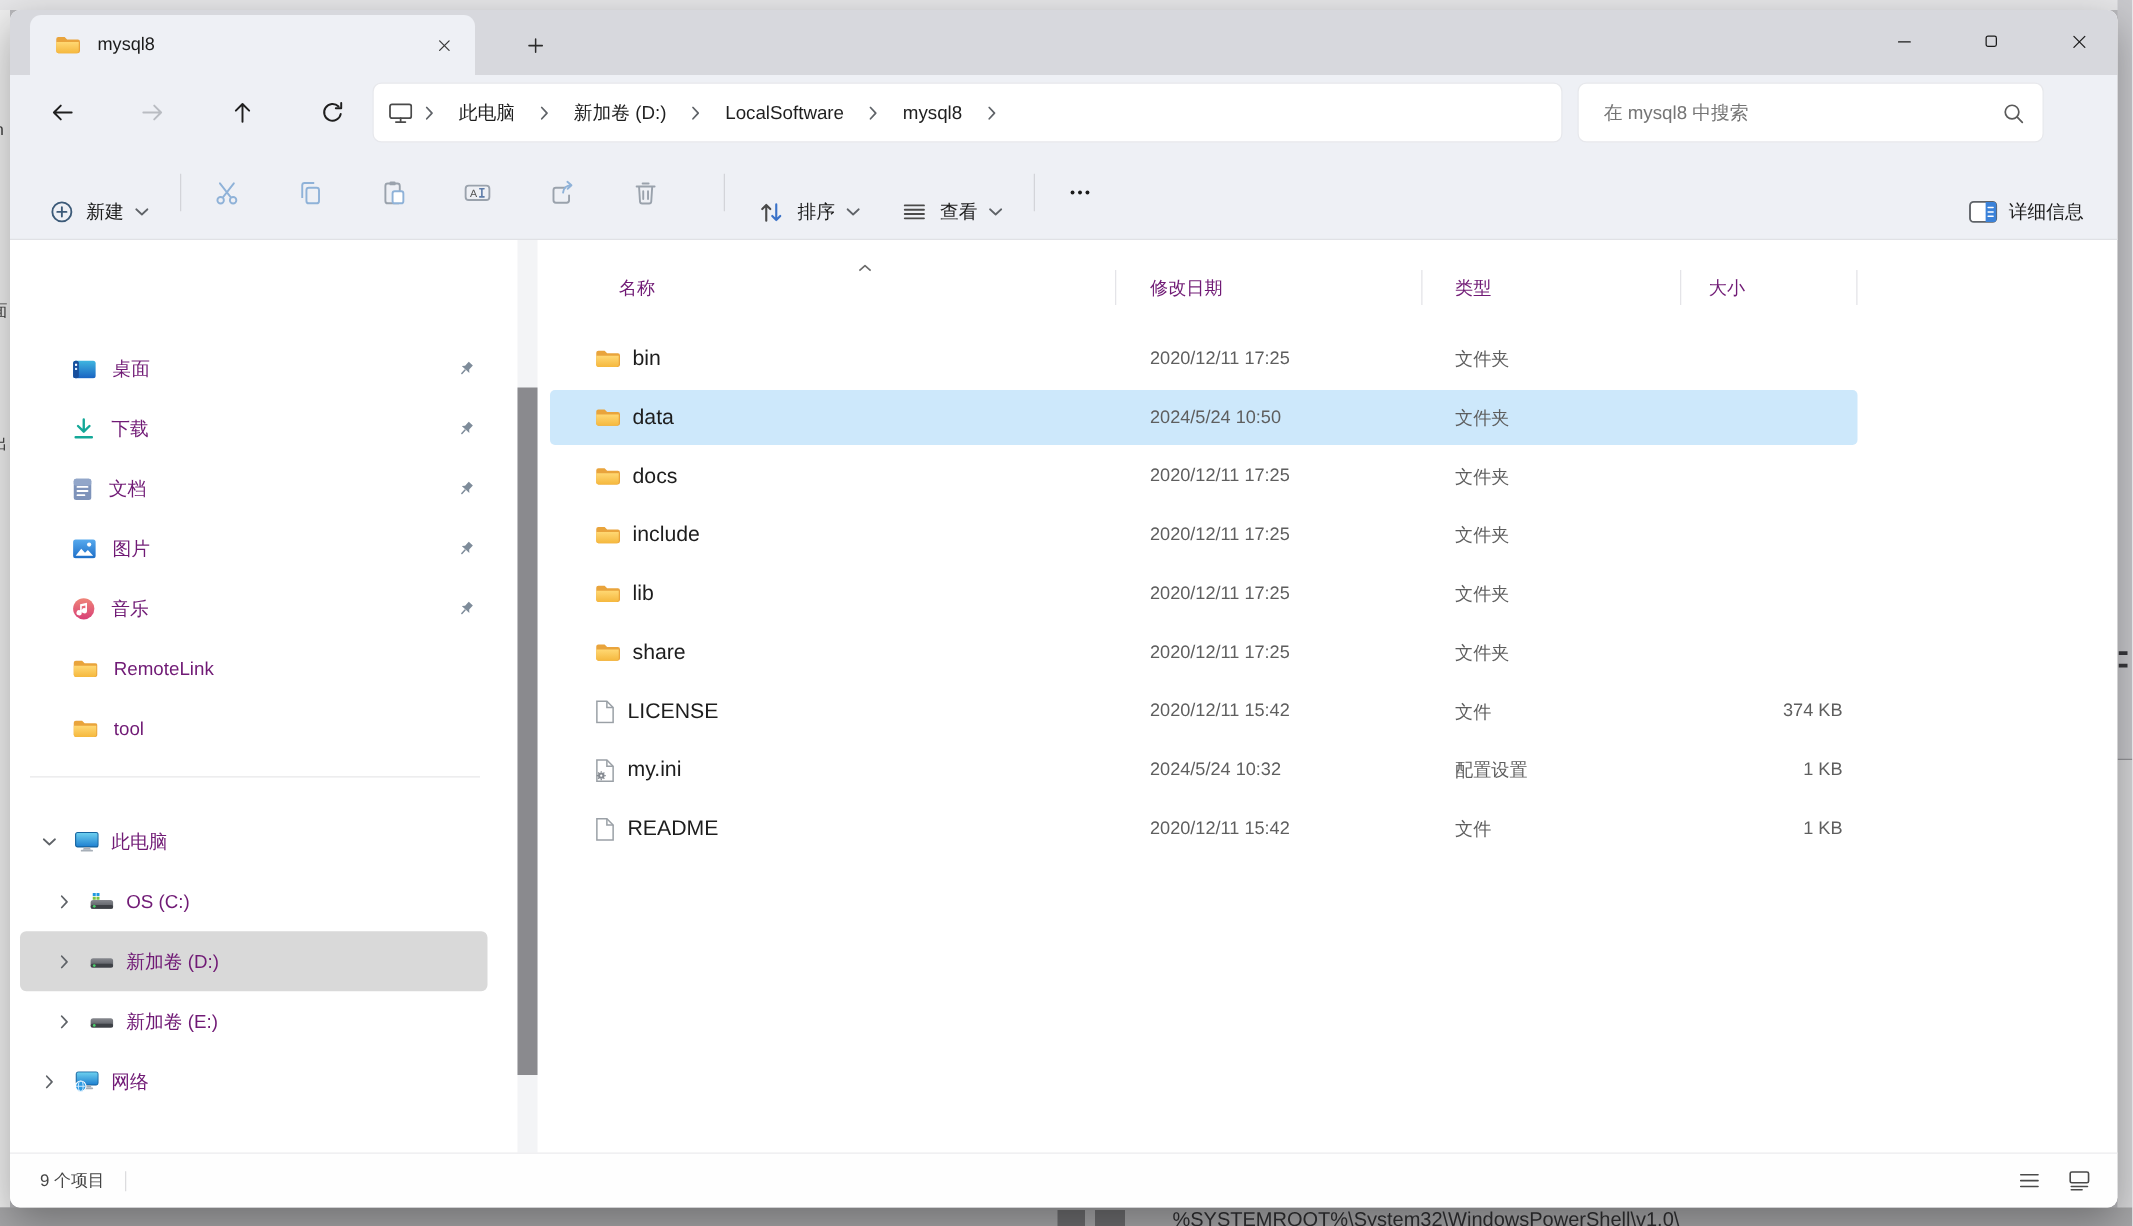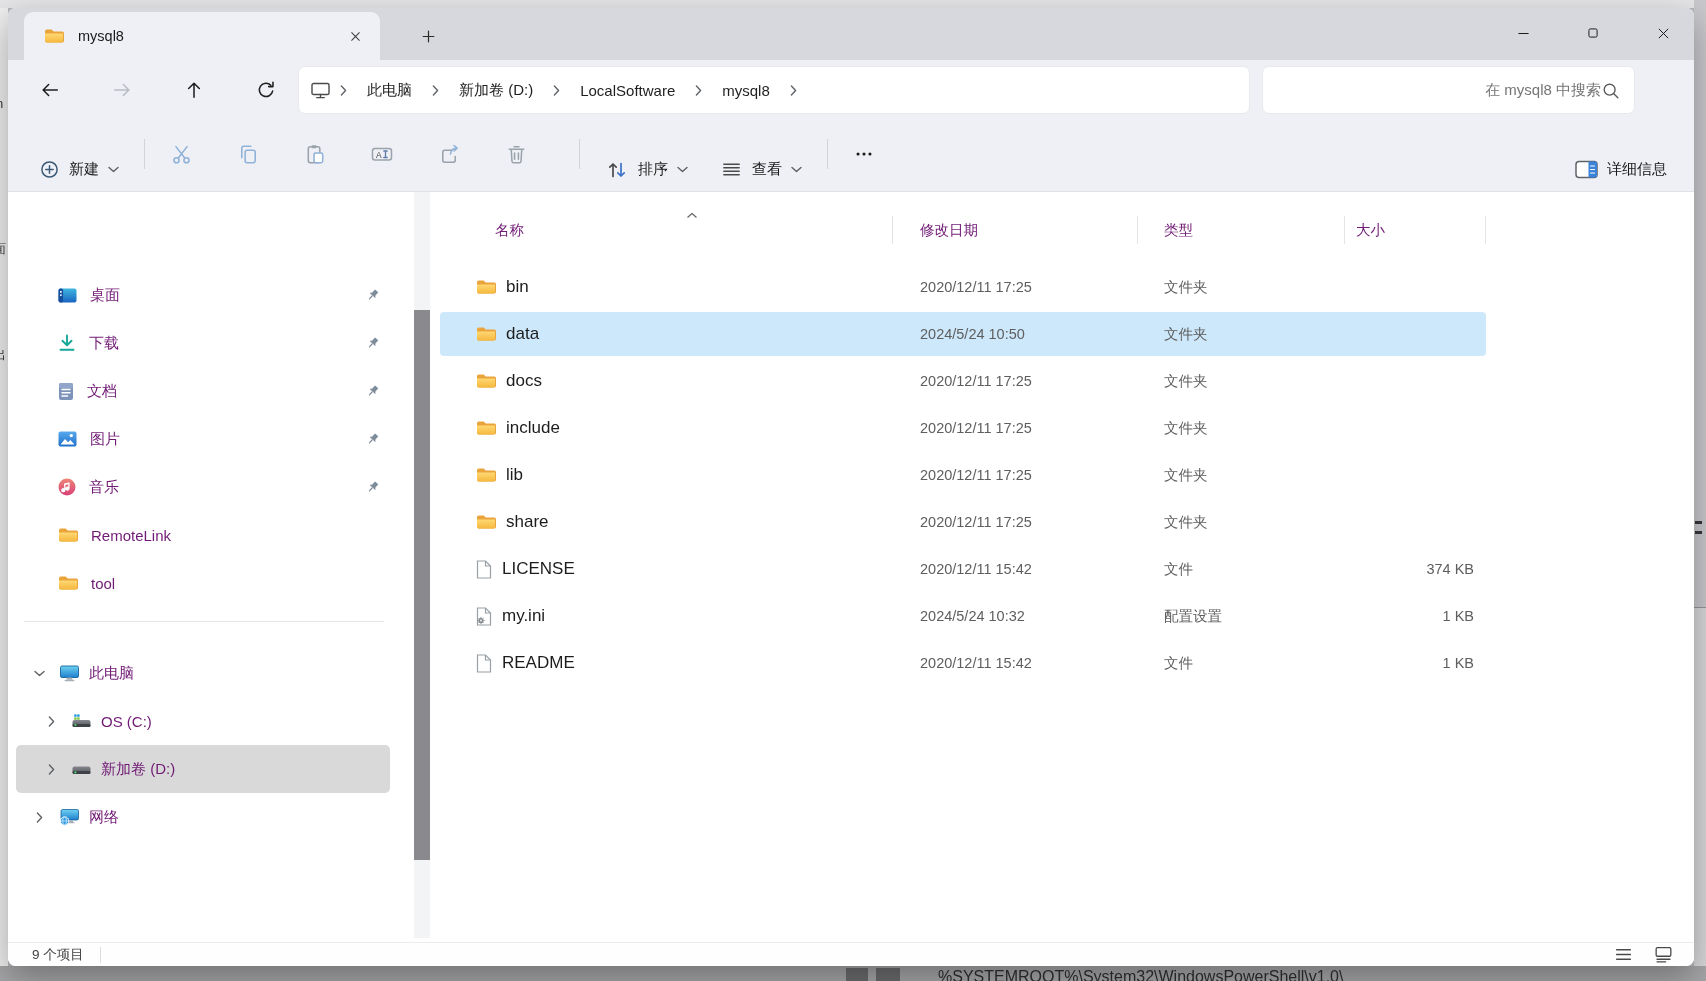--- a/index.html
+++ b/index.html
@@ -33,21 +33,21 @@
   .navrow{display:flex;align-items:center;height:48px;margin-top:6px;padding-left:22px;}
   .navbtn{width:40px;height:40px;border-radius:6px;display:flex;align-items:center;justify-content:center;margin-right:32px;}
   .navbtn{margin-right:0;}
   .navgroup{display:flex;align-items:center;gap:32px;margin-right:12px;}
   .crumbbar{width:952px;height:48px;background:#fff;border:1px solid #e7e8ec;border-radius:7px;display:flex;align-items:center;
             padding:0 12px;box-sizing:border-box;gap:4px;}
   .crumb{font-size:15px;color:#1f1f1f;padding:4px 10px;border-radius:4px;white-space:nowrap;}
   .crumb-sep{display:flex;align-items:center;padding:0 6px;}
   .searchbox{margin-left:12px;width:373px;height:48px;background:#fff;border:1px solid #e7e8ec;border-radius:7px;
              display:flex;align-items:center;padding:0 14px 0 20px;box-sizing:border-box;}
-  .search-ph{flex:1;font-size:15px;color:#757575;white-space:nowrap;overflow:hidden;text-align:right;}
+  .search-ph{flex:1;font-size:15px;color:#757575;white-space:nowrap;overflow:hidden;}
   
   .toolbar{display:flex;align-items:center;height:52px;margin-top:14px;padding:0 18px 0 22px;}
   .tbtn{display:flex;align-items:center;gap:9px;padding:7px 9px;border-radius:6px;font-size:15px;color:#1b1b1b;white-space:nowrap;margin-top:31px;}
   .tico{width:40px;height:40px;display:flex;align-items:center;justify-content:center;border-radius:6px;margin-right:27px;}
   .tico:last-of-type{margin-right:0;}
   .tsep{width:1px;height:30px;background:#d3d4d9;margin:0 16px;}
   .tspacer{flex:1;}
   
   .sidebar{position:absolute;left:0;top:184px;width:430px;height:746px;background:#fff;overflow:hidden;}
   .side-pinned{padding-top:79px;}
@@ -59,31 +59,31 @@
   .tree-row .chev{width:22px;display:flex;justify-content:center;}
   .tree-row.child{padding-left:24px;justify-content:center;}
   .tree-row.sel{background:#d9d9d9;}
   .sb-track{position:absolute;left:406px;top:184px;width:16px;height:746px;background:#f3f4f6;}
   .sb-thumb{position:absolute;left:406px;top:302px;width:16px;height:550px;background:#8a8a8e;}
   
   .filelist{position:absolute;left:432px;top:184px;width:1046px;}
   .fl-header{position:relative;margin-top:20px;height:36px;display:grid;grid-template-columns:480px 244px 180px 142px;
              align-items:center;font-size:14.5px;color:#701a75;}
   .fl-header .h-name{padding-left:55px;}
-  .fl-header .h-size{padding-left:12px;font-family:Liberation Mono, monospace;}
+  .fl-header .h-size{padding-left:23px;font-family:Liberation Mono, monospace;}
   .hsep{position:absolute;top:4px;width:1px;height:28px;background:#e4e4e8;}
   .hcaret{position:absolute;left:246px;top:-6px;}
   .fl-rows{margin-top:17px;}
   .fl-row{height:44px;margin-bottom:3px;display:grid;grid-template-columns:480px 244px 180px 142px;align-items:center;border-radius:4px;cursor:default;}
   .fl-row.selected{background:#cde8fb;}
   .cell-name{display:flex;align-items:center;gap:10px;padding-left:36px;font-size:17px;color:#1d1d1d;}
   .cell-date,.cell-type{font-size:14.5px;color:#5e5e5e;}
   .cell-size{font-size:14.5px;color:#5e5e5e;text-align:right;padding-right:12px;}
   
-  .statusbar{position:absolute;left:0;bottom:0;width:100%;height:24px;background:#fefefe;border-top:1px solid #ececee;
+  .statusbar{position:absolute;left:0;bottom:0;width:100%;height:44px;background:#fefefe;border-top:1px solid #ececee;
              box-sizing:border-box;display:flex;align-items:center;padding:0 16px 0 24px;}
   .status-count{font-size:13.5px;color:#444;}
   .status-sep{width:1px;height:16px;background:#dcdcde;margin-left:16px;}
   .status-right{margin-left:auto;display:flex;gap:10px;}
   .svbtn{width:30px;height:24px;display:flex;align-items:center;justify-content:center;border-radius:4px;}
   .icn{display:inline-flex;align-items:center;justify-content:center;line-height:0;}
   .pin{margin-left:auto;}
 </style>
 </head>
 <body>
@@ -520,20 +520,35 @@
             </span>
             <span class="icn ">
               <svg width="19" height="13" viewBox="0 0 19 13">
                 <rect x="0.5" y="3.5" width="18" height="7.5" rx="2" fill="url(#g-drv)"></rect>
                 <rect x="0.5" y="8" width="18" height="3" rx="1.5" fill="#3e4146"></rect>
                 <circle cx="3.4" cy="9.4" r="1.1" fill="#49d06a"></circle>
               </svg>
             </span>
             <span class="side-label">新加卷 (D:)</span>
           </div>
+          <div class="tree-row child">
+            <span class="chev">
+              <svg width="7" height="11" viewBox="0 0 7 11" fill="none" stroke="#5f6368" stroke-width="1.4" stroke-linecap="round" stroke-linejoin="round">
+                <path d="M1.4 1 5.6 5.5 1.4 10"></path>
+              </svg>
+            </span>
+            <span class="icn ">
+              <svg width="19" height="13" viewBox="0 0 19 13">
+                <rect x="0.5" y="3.5" width="18" height="7.5" rx="2" fill="url(#g-drv)"></rect>
+                <rect x="0.5" y="8" width="18" height="3" rx="1.5" fill="#3e4146"></rect>
+                <circle cx="3.4" cy="9.4" r="1.1" fill="#49d06a"></circle>
+              </svg>
+            </span>
+            <span class="side-label">新加卷 (E:)</span>
+          </div>
           <div class="tree-row">
             <span class="chev">
               <svg width="7" height="11" viewBox="0 0 7 11" fill="none" stroke="#5f6368" stroke-width="1.4" stroke-linecap="round" stroke-linejoin="round">
                 <path d="M1.4 1 5.6 5.5 1.4 10"></path>
               </svg>
             </span>
             <span class="icn ">
               <svg width="19" height="17" viewBox="0 0 19 17">
                 <rect x="1" y="0.5" width="17.5" height="10.5" rx="1.6" fill="url(#g-mon)" stroke="#14639e" stroke-width="0.8"></rect>
                 <path d="M8.5 11h4l.7 2h-5z" fill="#a7afb8"></path>

